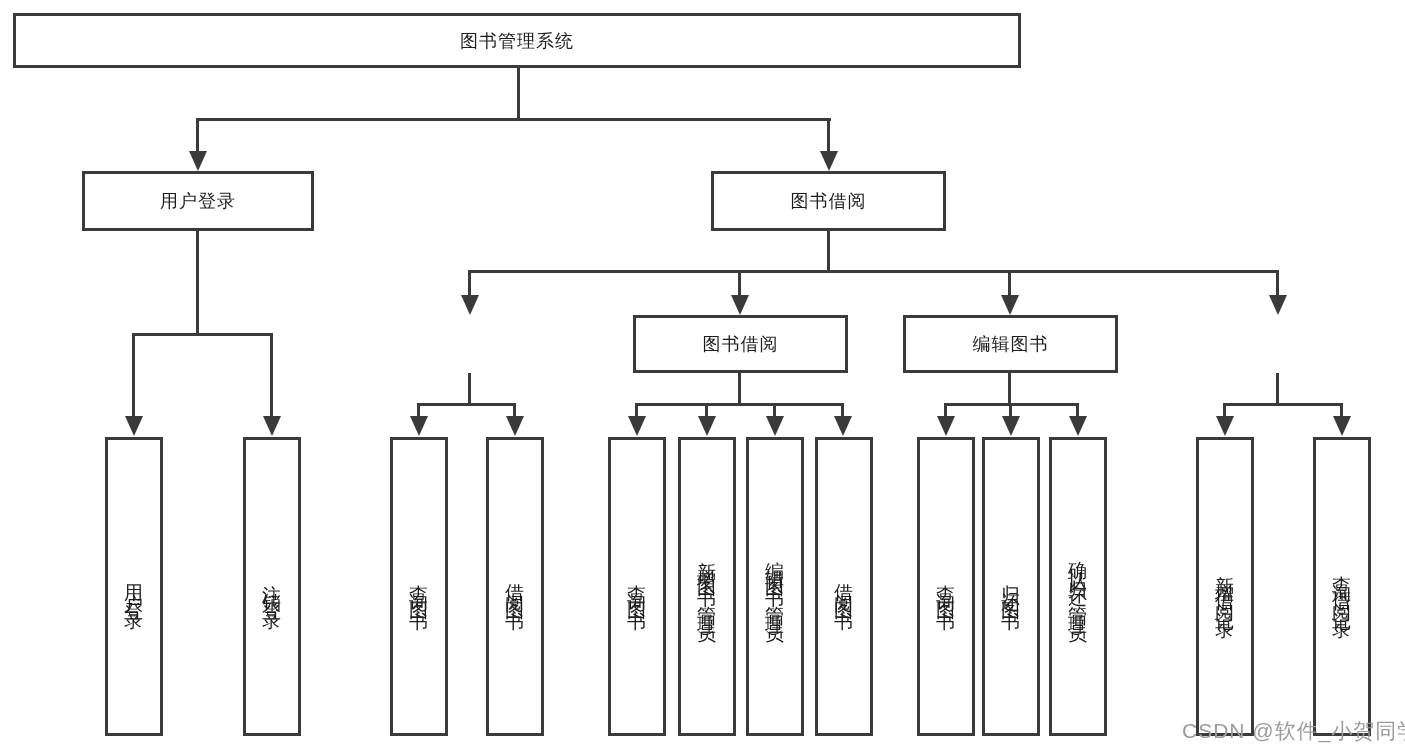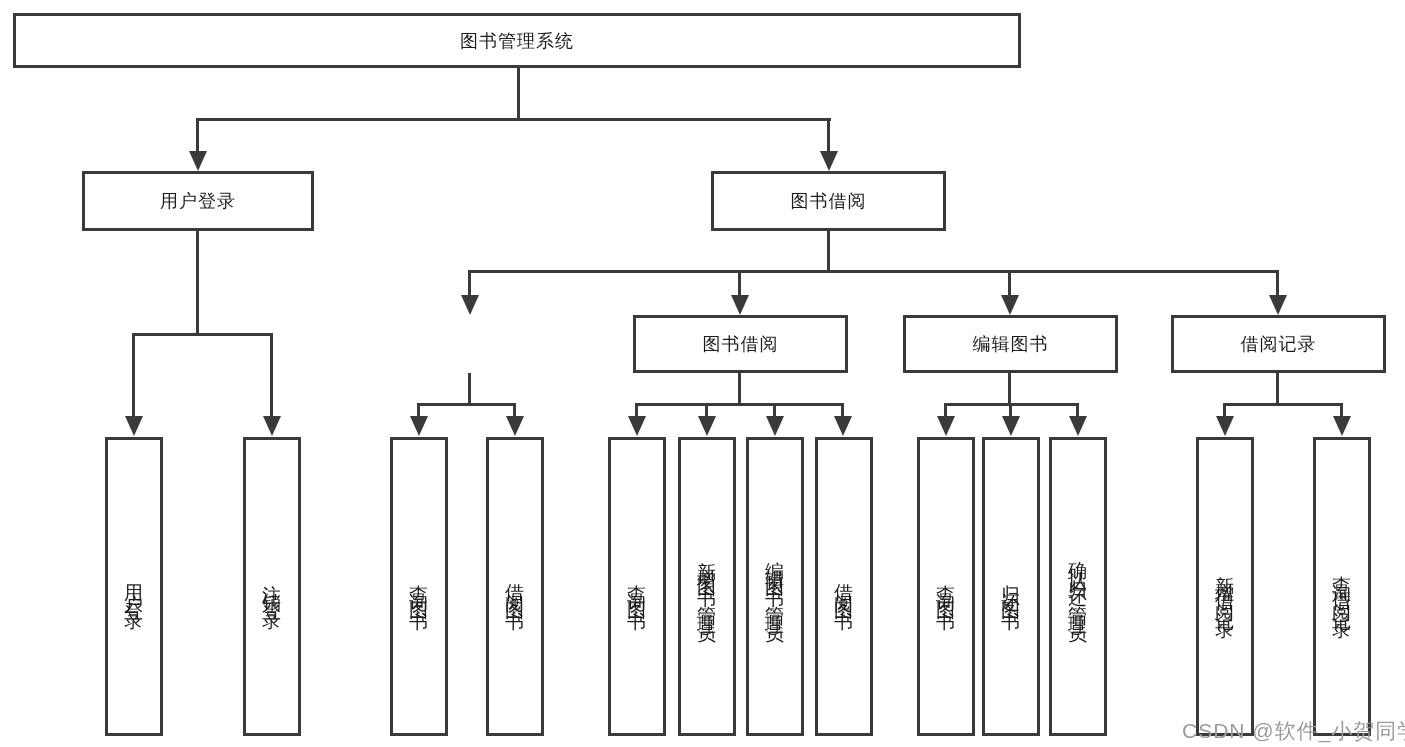--- a/index.html
+++ b/index.html
@@ -98,23 +98,20 @@
   <div class="arrow" style="left:1001px; top:295px;"></div>
   <div class="vline" style="left:1276px; top:270px; height:26px;"></div>
   <div class="arrow" style="left:1269px; top:295px;"></div>
 
   <div class="node" style="left:633px; top:315px; width:215px; height:58px;">
     <span>图书借阅</span>
   </div>
   <div class="node" style="left:903px; top:315px; width:215px; height:58px;">
     <span>编辑图书</span>
   </div>
-  <div class="node" style="left:1171px; top:315px; width:215px; height:58px;">
-    <span>借阅记录</span>
-  </div>
 
   <div class="vline" style="left:468px; top:373px; height:32px;"></div>
   <div class="hline" style="left:417px; top:403px; width:99px;"></div>
   <div class="vline" style="left:417px; top:403px; height:14px;"></div>
   <div class="arrow" style="left:410px; top:416px;"></div>
   <div class="vline" style="left:513px; top:403px; height:14px;"></div>
   <div class="arrow" style="left:506px; top:416px;"></div>
 
   <div class="vline" style="left:738px; top:373px; height:32px;"></div>
   <div class="hline" style="left:635px; top:403px; width:209px;"></div>

